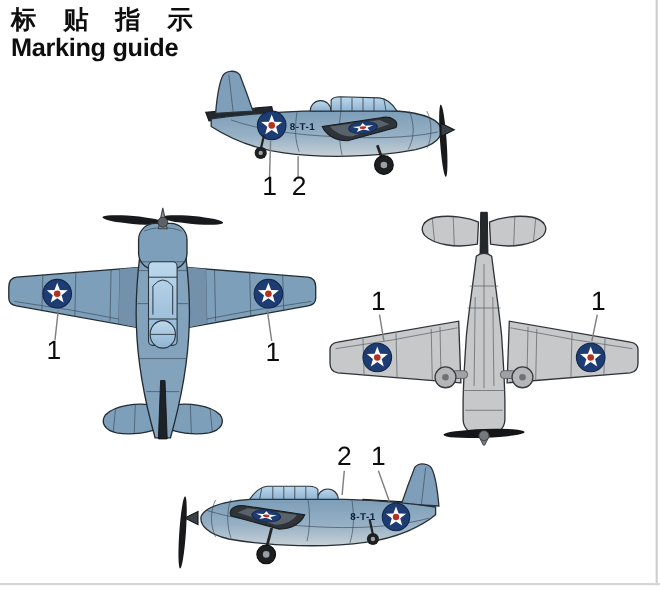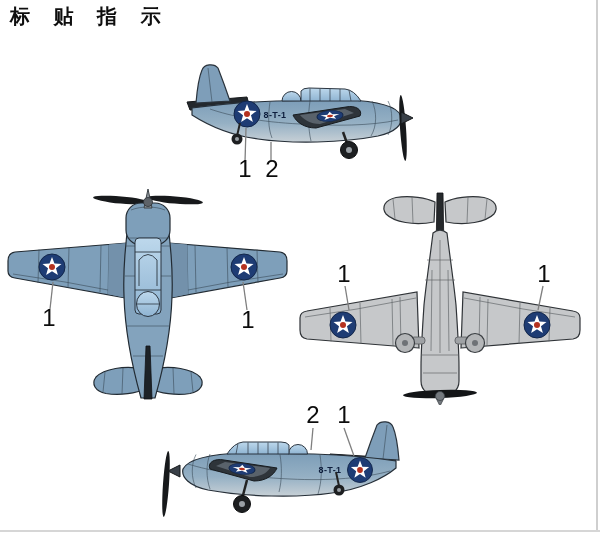--- a/index.html
+++ b/index.html
@@ -1,19 +1,19 @@
 <!DOCTYPE html>
 <html><head>
 <meta charset="utf-8">
 <style>
   html,body{margin:0;padding:0;background:#ffffff;}
   .stage{position:relative;width:600px;height:536px;background:#ffffff;overflow:hidden;
          font-family:"Liberation Sans","DejaVu Sans",sans-serif;}
   .titles{position:absolute;left:10px;top:5px;color:#0e0e0e;}
-  .title-zh{font-size:20px;font-weight:bold;letter-spacing:9px;line-height:1.1;}
+  .title-zh{font-size:23px;font-weight:bold;letter-spacing:9px;line-height:1.1;}
   .title-en{font-size:23px;font-weight:bold;letter-spacing:-0.3px;line-height:1.1;margin-top:1px;}
   .plane{position:absolute;}
   .leader{stroke:#7f7f7f;stroke-width:1.3;}
   .callout{font-size:24px;fill:#0c0c0c;text-anchor:middle;
            font-family:"Liberation Sans","DejaVu Sans",sans-serif;}
   .code-text{font-size:9px;font-weight:bold;fill:#0d1d3c;text-anchor:middle;letter-spacing:0.4px;
              font-family:"Liberation Sans","DejaVu Sans",sans-serif;}
   .pline{stroke:#3a4a58;stroke-width:0.7;fill:none;opacity:0.85;}
   .plineg{stroke:#5a5e62;stroke-width:0.7;fill:none;opacity:0.9;}
   .edge-r{position:absolute;left:596px;top:0;width:2px;height:532px;background:#cfcfcf;}
@@ -38,20 +38,21 @@
       </linearGradient>
       <linearGradient id="glass" x1="0" y1="0" x2="0" y2="1">
         <stop offset="0" stop-color="#bdd8ec"></stop>
         <stop offset="1" stop-color="#8fb4d2"></stop>
       </linearGradient>
     </defs>
   </svg>
 
   <div class="titles">
     <div class="title-zh">标 贴 指 示</div>
+    <div class="title-en">Marking guide</div>
   </div>
 
   <svg class="plane" style="left:150px;top:60px" width="270" height="125" viewBox="0 0 270 125">
     <g>
       <path d="M37,42 L97,37 L99,45 L40,50 Z" fill="#23282d" stroke="#15181b" stroke-width="1"></path>
     </g>
     <g>
       <path d="M52,10 C54,4 64,3 68,8 L74,24 80,41 L46,43 C47,31 49,17 52,10 Z" fill="#7e9eb9" stroke="#2a333c" stroke-width="1.2"></path>
       <path d="M58,8 L62,42" class="pline"></path>
     </g>

